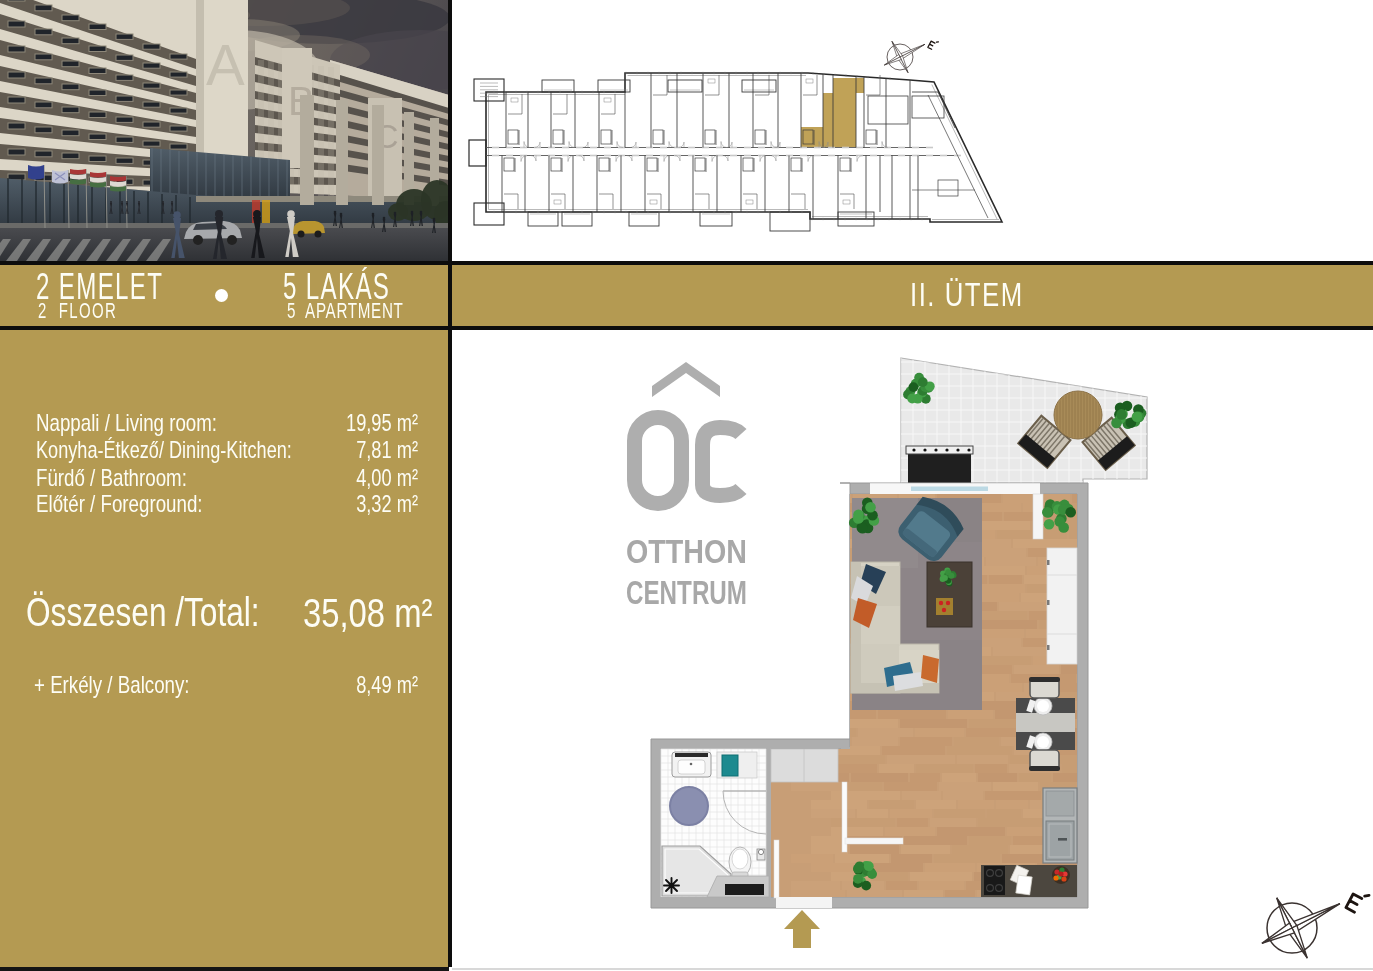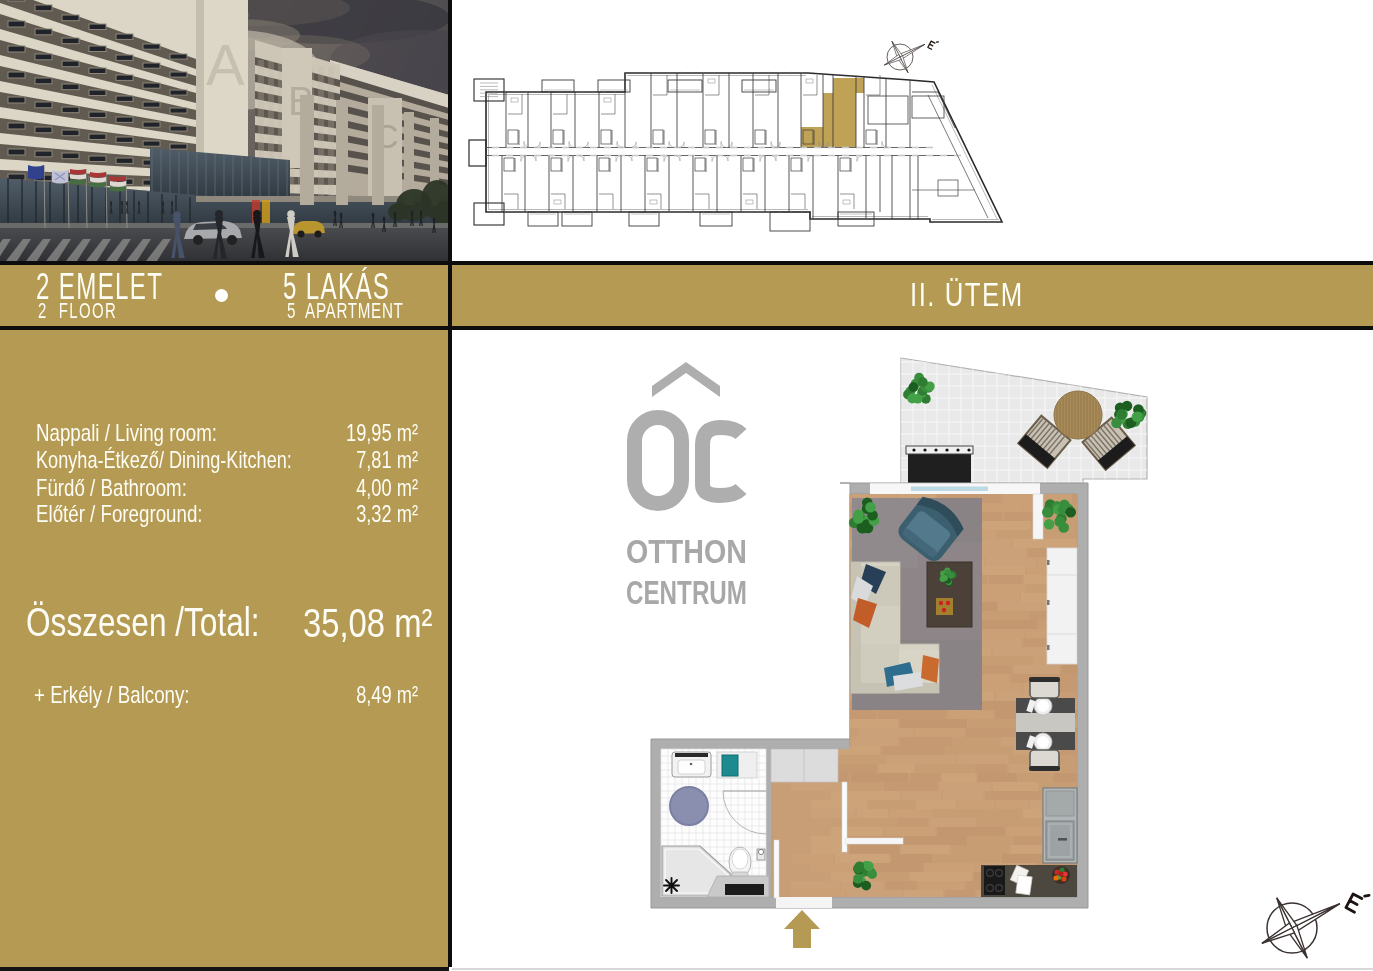--- a/index.html
+++ b/index.html
@@ -323,21 +323,21 @@
 
 <div class="abs wt" style="left:283px;top:266px;font-size:36px;letter-spacing:2px;transform:scaleX(0.67);transform-origin:0 0;white-space:nowrap;">5 LAKÁS</div>
 
 <div class="abs wt" style="left:287px;top:298px;font-size:22px;letter-spacing:1px;transform:scaleX(0.69);transform-origin:0 0;white-space:nowrap;">5&nbsp; APARTMENT</div>
 
 <div class="abs gold" style="left:452px;top:265px;width:921px;height:61px;"></div>
 
 <div class="abs wt" style="left:910px;top:275px;font-size:34px;letter-spacing:2px;transform:scaleX(0.758);transform-origin:0 0;white-space:nowrap;">II. ÜTEM</div>
 
 <div class="abs gold" style="left:0;top:330px;width:449px;height:637px;"></div>
-<div class="abs wt" style="left:0;top:330px;width:449px;height:637px;">
+<div class="abs wt" style="left:0;top:320px;width:449px;height:637px;">
 
   <div class="abs lbl" style="left:36px;top:89px;">Nappali / Living room:</div>
   <div class="abs val" style="left:268px;top:89px;">19,95 m²</div>
 
   <div class="abs lbl" style="left:36px;top:116px;transform:scaleX(0.755);">Konyha-Étkező/ Dining-Kitchen:</div>
   <div class="abs val" style="left:268px;top:116px;">7,81 m²</div>
 
   <div class="abs lbl" style="left:36px;top:144px;">Fürdő / Bathroom:</div>
   <div class="abs val" style="left:268px;top:144px;">4,00 m²</div>
 

